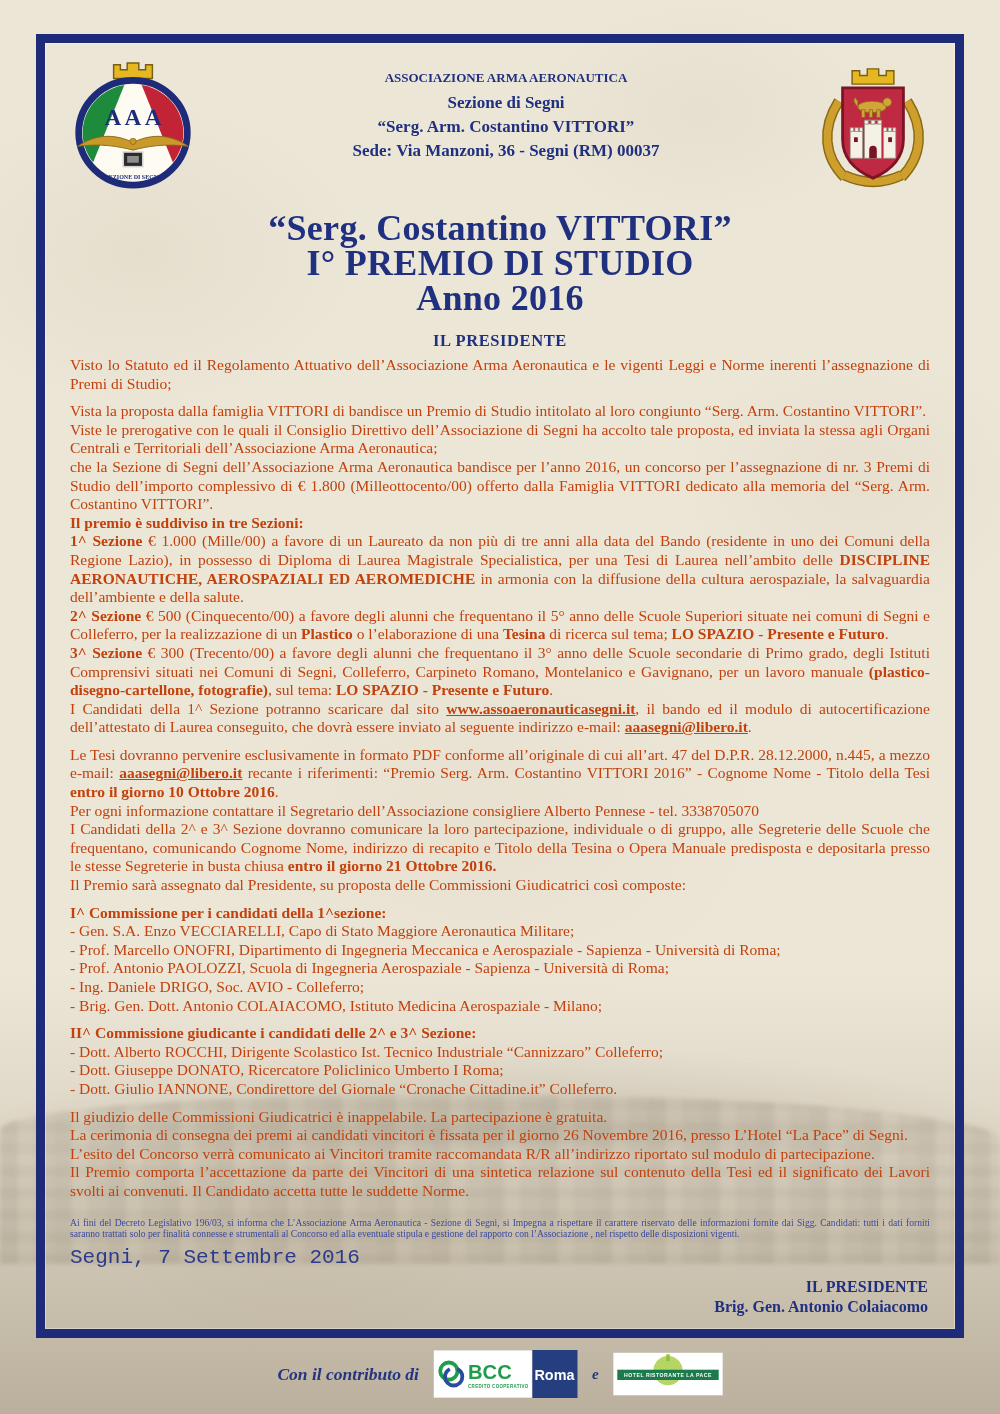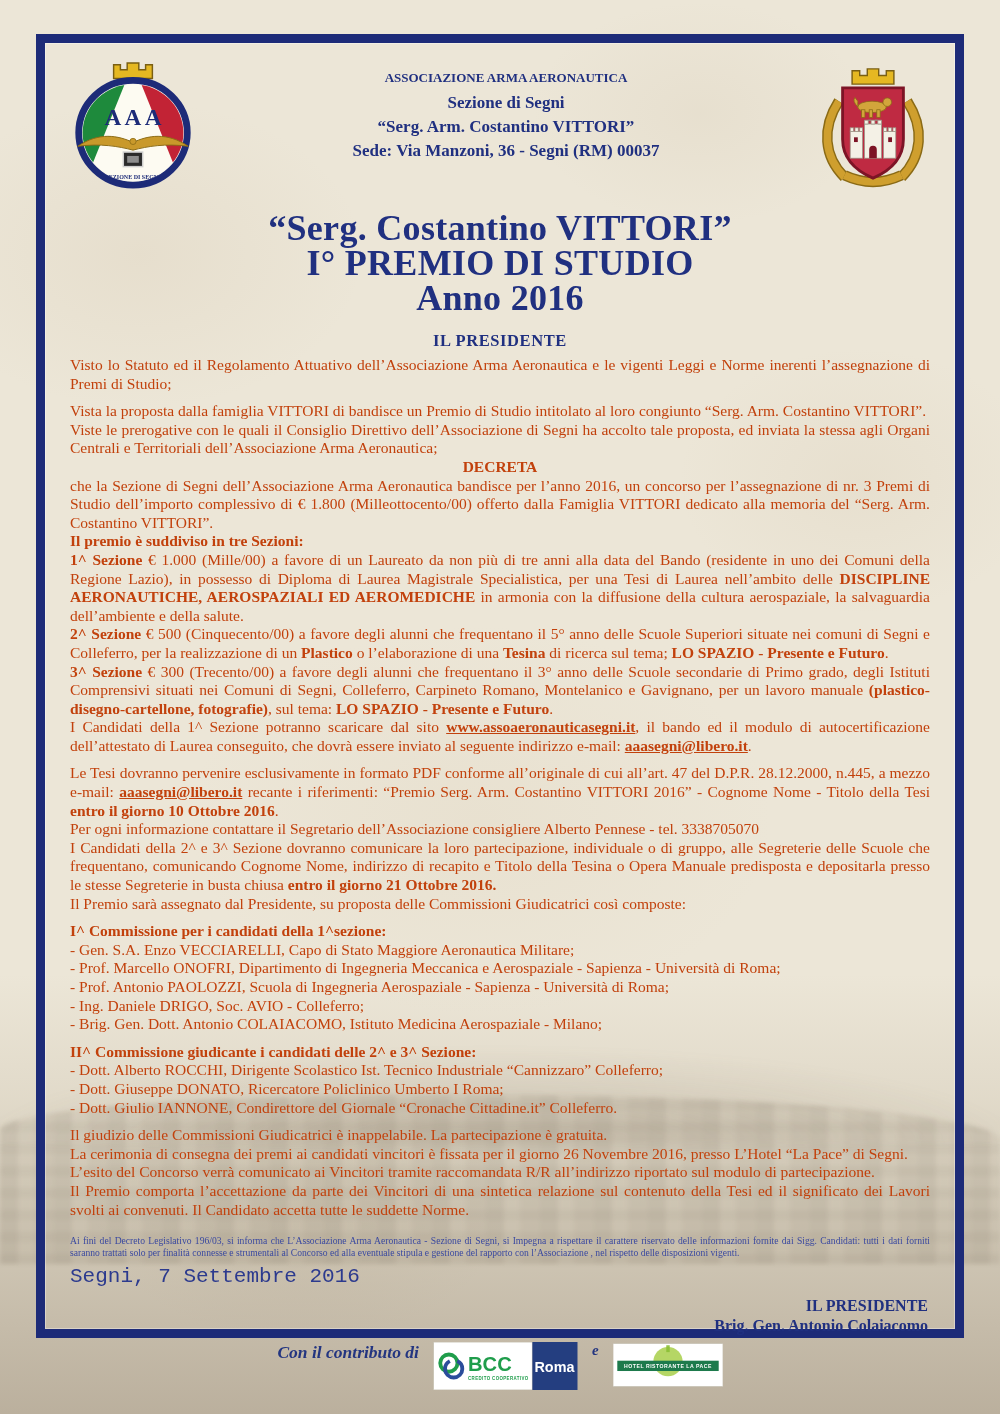--- a/index.html
+++ b/index.html
@@ -53,21 +53,21 @@
   .para.small { font-size:9.6px; line-height:11.8px; margin-top:16px; color:#3a49a0; }
   .para.gap { margin-top:9px; }
   .b { font-weight:bold; }
   .link { color:inherit; font-weight:bold; text-decoration:underline; cursor:pointer; }
 
   .dateline { font-size:21px; margin-top:6px;font-family:Liberation Mono, monospace; }
   .signature { text-align:right; font-weight:bold; color:#203080; font-size:16px;
     line-height:20px; margin-top:8px; padding-right:2px; }
 
   .contrib { position:absolute; left:0; right:0; top:1342px; height:64px;
-    display:flex; justify-content:center; gap:14px; }
+    display:flex; align-items:center; justify-content:center; gap:14px; }
   .contrib-label { font-weight:bold; font-style:italic; font-size:17.5px; color:#233580; }
   .conj { font-weight:bold; font-style:italic; font-size:15px; color:#233580; }
   .logo-box { display:block; }
   svg text { font-family:"Liberation Sans", sans-serif; }
   svg .serif-t { font-family:"Liberation Serif", serif; }
 </style>
 </head>
 <body>
 
 <div class="page">
@@ -149,21 +149,20 @@
         <div class="title-line">I° PREMIO DI STUDIO</div>
         <div class="title-line">Anno 2016</div>
       </div>
 
       <div class="pres-heading">IL PRESIDENTE</div>
 
       <div>
           <p class="para p"><span>Visto lo Statuto ed il Regolamento Attuativo dell’Associazione Arma Aeronautica e le vigenti Leggi e Norme inerenti l’assegnazione di Premi di Studio;</span></p>
           <p class="para p gap"><span>Vista la proposta dalla famiglia VITTORI di bandisce un Premio di Studio intitolato al loro congiunto “Serg. Arm. Costantino VITTORI”.</span></p>
           <p class="para p"><span>Viste le prerogative con le quali il Consiglio Direttivo dell’Associazione di Segni ha accolto tale proposta, ed inviata la stessa agli Organi Centrali e Territoriali dell’Associazione Arma Aeronautica;</span></p>
-          <p class="para center"><span class="b">DECRETA</span></p>
           <p class="para p"><span>che la Sezione di Segni dell’Associazione Arma Aeronautica bandisce per l’anno 2016, un concorso per l’assegnazione di nr. 3 Premi di Studio dell’importo complessivo di € 1.800 (Milleottocento/00) offerto dalla Famiglia VITTORI dedicato alla memoria del “Serg. Arm. Costantino VITTORI”.</span></p>
           <p class="para p"><span class="b">Il premio è suddiviso in tre Sezioni:</span></p>
           <p class="para p"><span class="b">1^ Sezione</span><span> € 1.000 (Mille/00) a favore di un Laureato da non più di tre anni alla data del Bando (residente in uno dei Comuni della Regione Lazio), in possesso di Diploma di Laurea Magistrale Specialistica, per una Tesi di Laurea nell’ambito delle </span><span class="b">DISCIPLINE AERONAUTICHE, AEROSPAZIALI ED AEROMEDICHE</span><span> in armonia con la diffusione della cultura aerospaziale, la salvaguardia dell’ambiente e della salute.</span></p>
           <p class="para p"><span class="b">2^ Sezione</span><span> € 500 (Cinquecento/00) a favore degli alunni che frequentano il 5° anno delle Scuole Superiori  situate nei comuni di Segni e Colleferro, per la realizzazione di un </span><span class="b">Plastico</span><span> o l’elaborazione di una </span><span class="b">Tesina</span><span> di ricerca sul tema; </span><span class="b">LO SPAZIO - Presente e Futuro</span><span>.</span></p>
           <p class="para p"><span class="b">3^ Sezione</span><span> € 300 (Trecento/00) a favore degli alunni che frequentano il 3° anno delle Scuole secondarie di Primo grado, degli Istituti Comprensivi situati nei Comuni di Segni, Colleferro, Carpineto Romano, Montelanico e Gavignano, per un lavoro manuale </span><span class="b">(plastico-disegno-cartellone, fotografie)</span><span>, sul tema: </span><span class="b">LO SPAZIO - Presente e Futuro</span><span>.</span></p>
           <p class="para p"><span>I Candidati della 1^ Sezione potranno scaricare dal sito </span><a class="link">www.assoaeronauticasegni.it</a><span>, il bando ed il modulo di autocertificazione dell’attestato di Laurea conseguito, che dovrà essere inviato al seguente indirizzo e-mail: </span><a class="link">aaasegni@libero.it</a><span>.</span></p>
           <p class="para p gap"><span>Le Tesi dovranno pervenire esclusivamente in formato PDF conforme all’originale di cui all’art. 47 del D.P.R. 28.12.2000, n.445, a mezzo e-mail:  </span><a class="link">aaasegni@libero.it</a><span>  recante i riferimenti: “Premio Serg. Arm. Costantino VITTORI 2016” - Cognome Nome - Titolo della Tesi </span><span class="b">entro il giorno 10 Ottobre 2016</span><span>.</span></p>
           <p class="para p"><span>Per ogni informazione contattare il Segretario dell’Associazione consigliere Alberto Pennese - tel. 3338705070</span></p>
           <p class="para p"><span>I Candidati della 2^ e 3^ Sezione dovranno comunicare la loro partecipazione, individuale o di gruppo, alle Segreterie delle Scuole che frequentano, comunicando Cognome Nome, indirizzo di recapito e Titolo della Tesina o Opera Manuale predisposta e depositarla presso le stesse Segreterie in busta chiusa </span><span class="b">entro il giorno 21 Ottobre 2016.</span></p>
           <p class="para p"><span>Il Premio sarà assegnato dal Presidente, su proposta delle Commissioni Giudicatrici così composte:</span></p>

